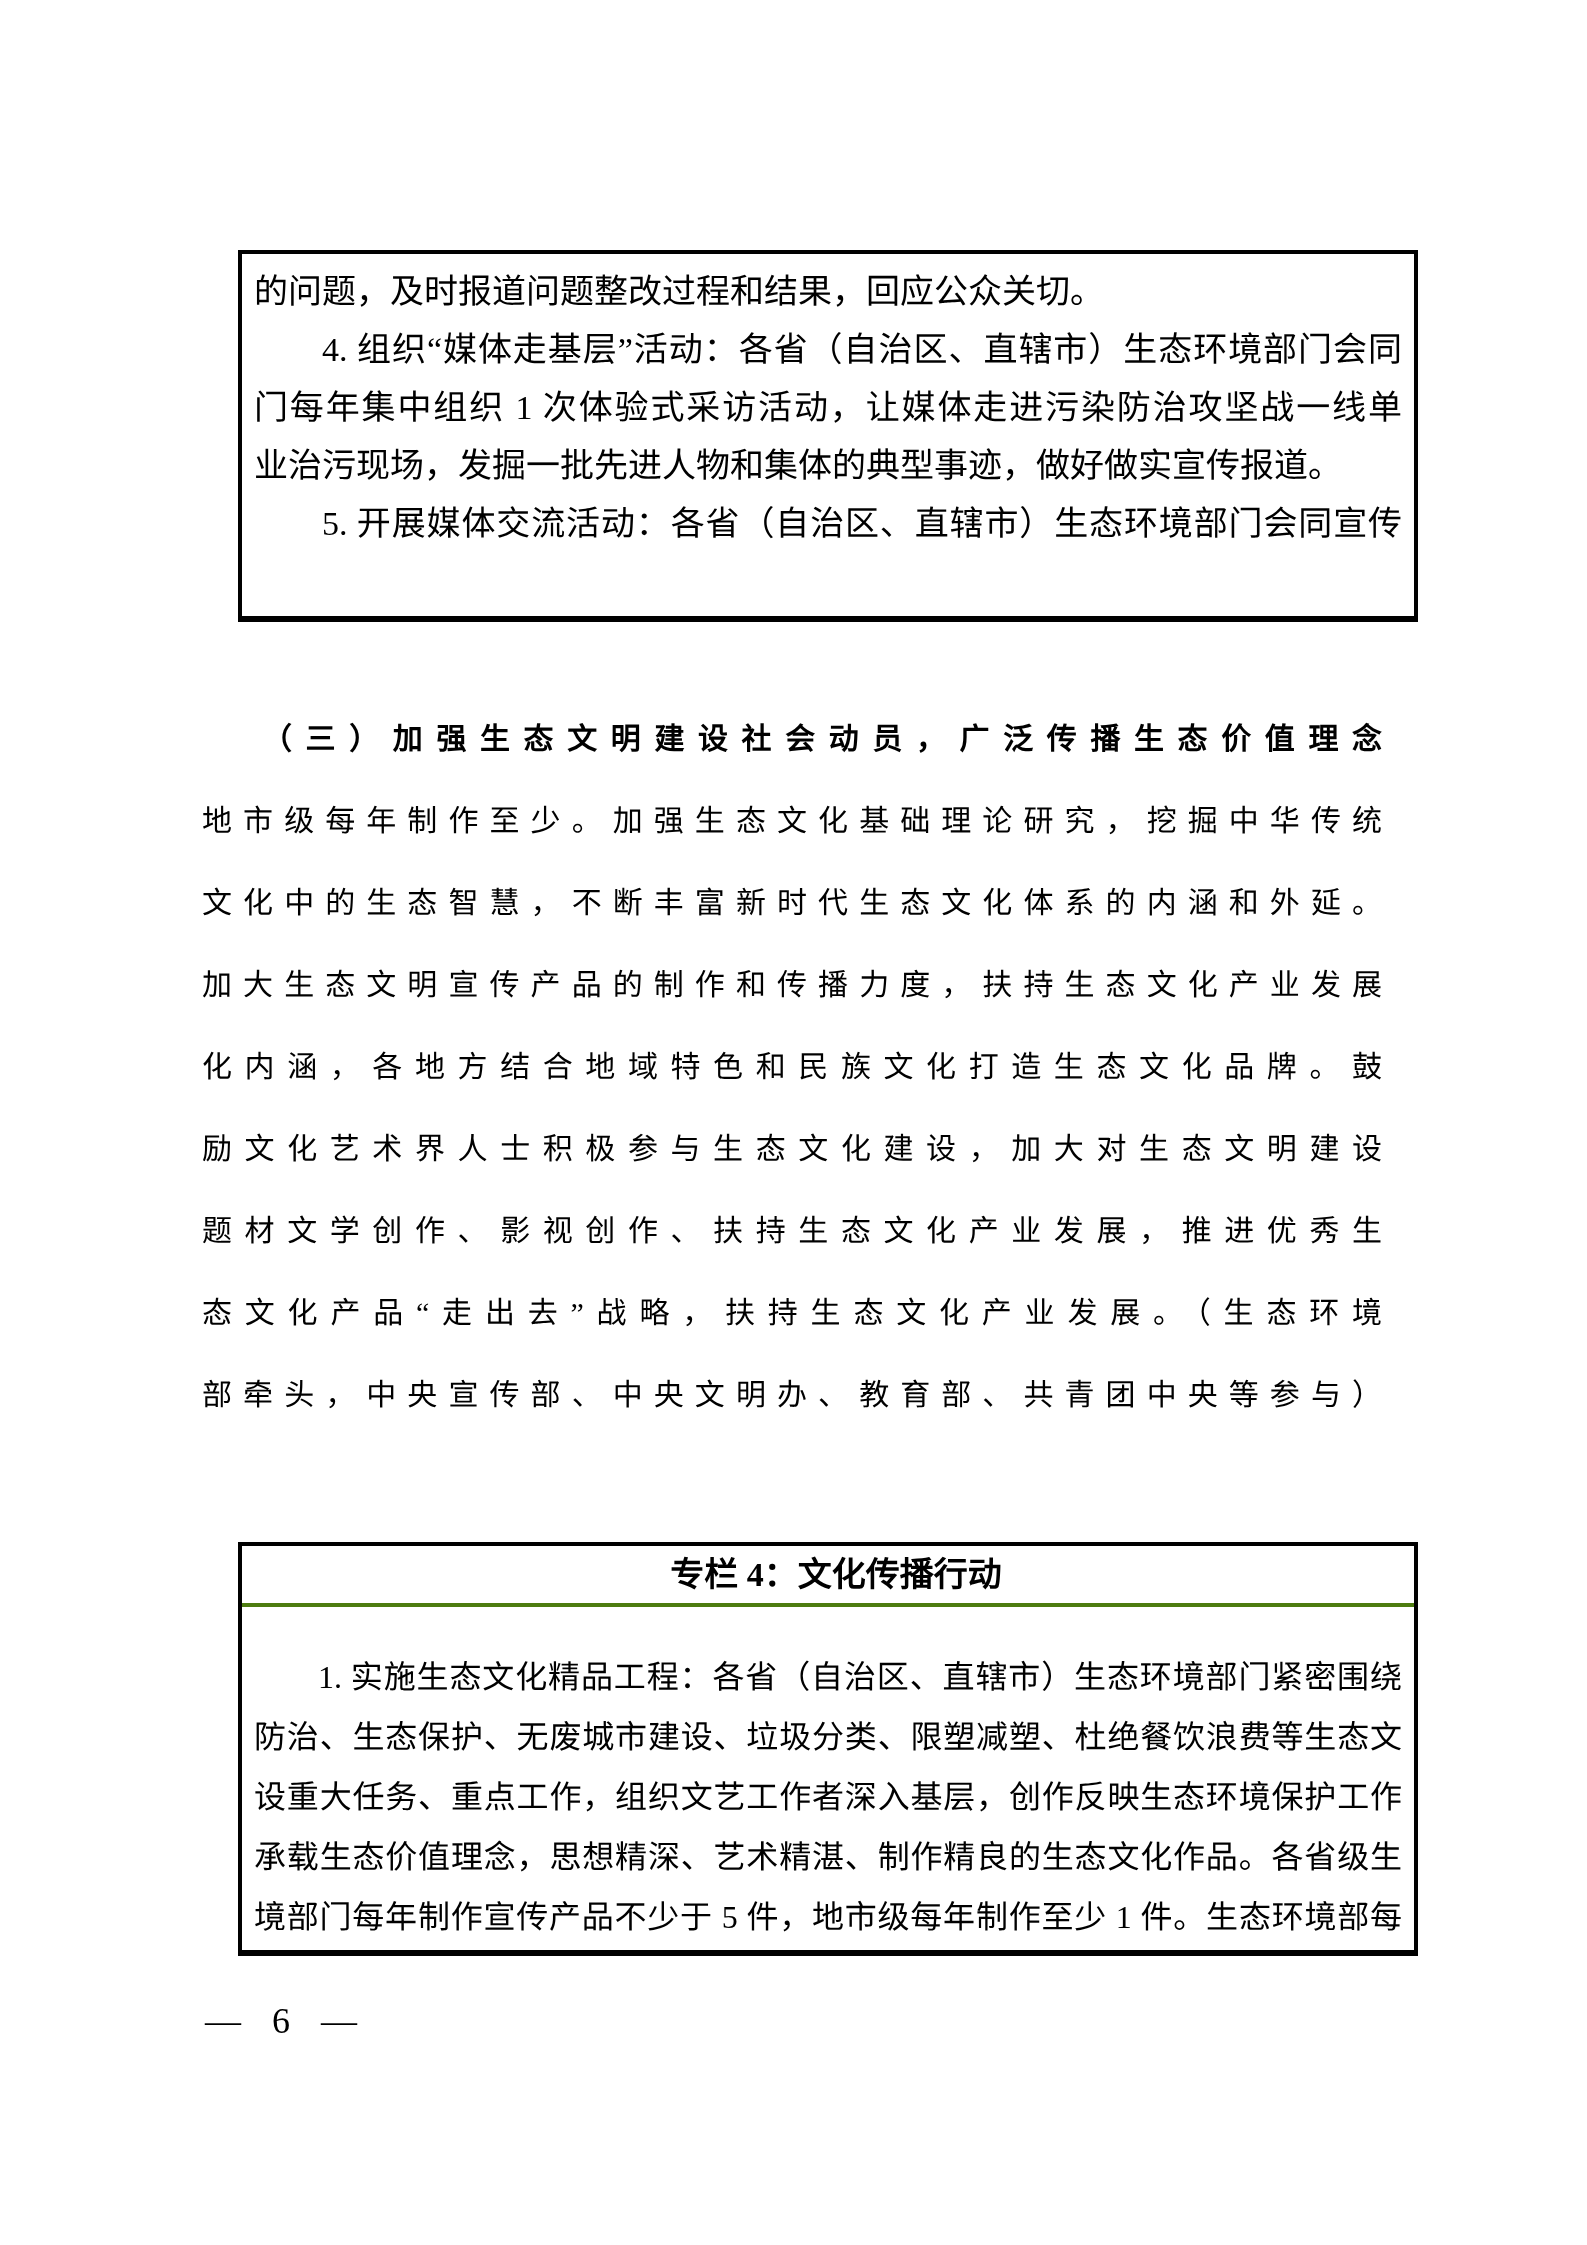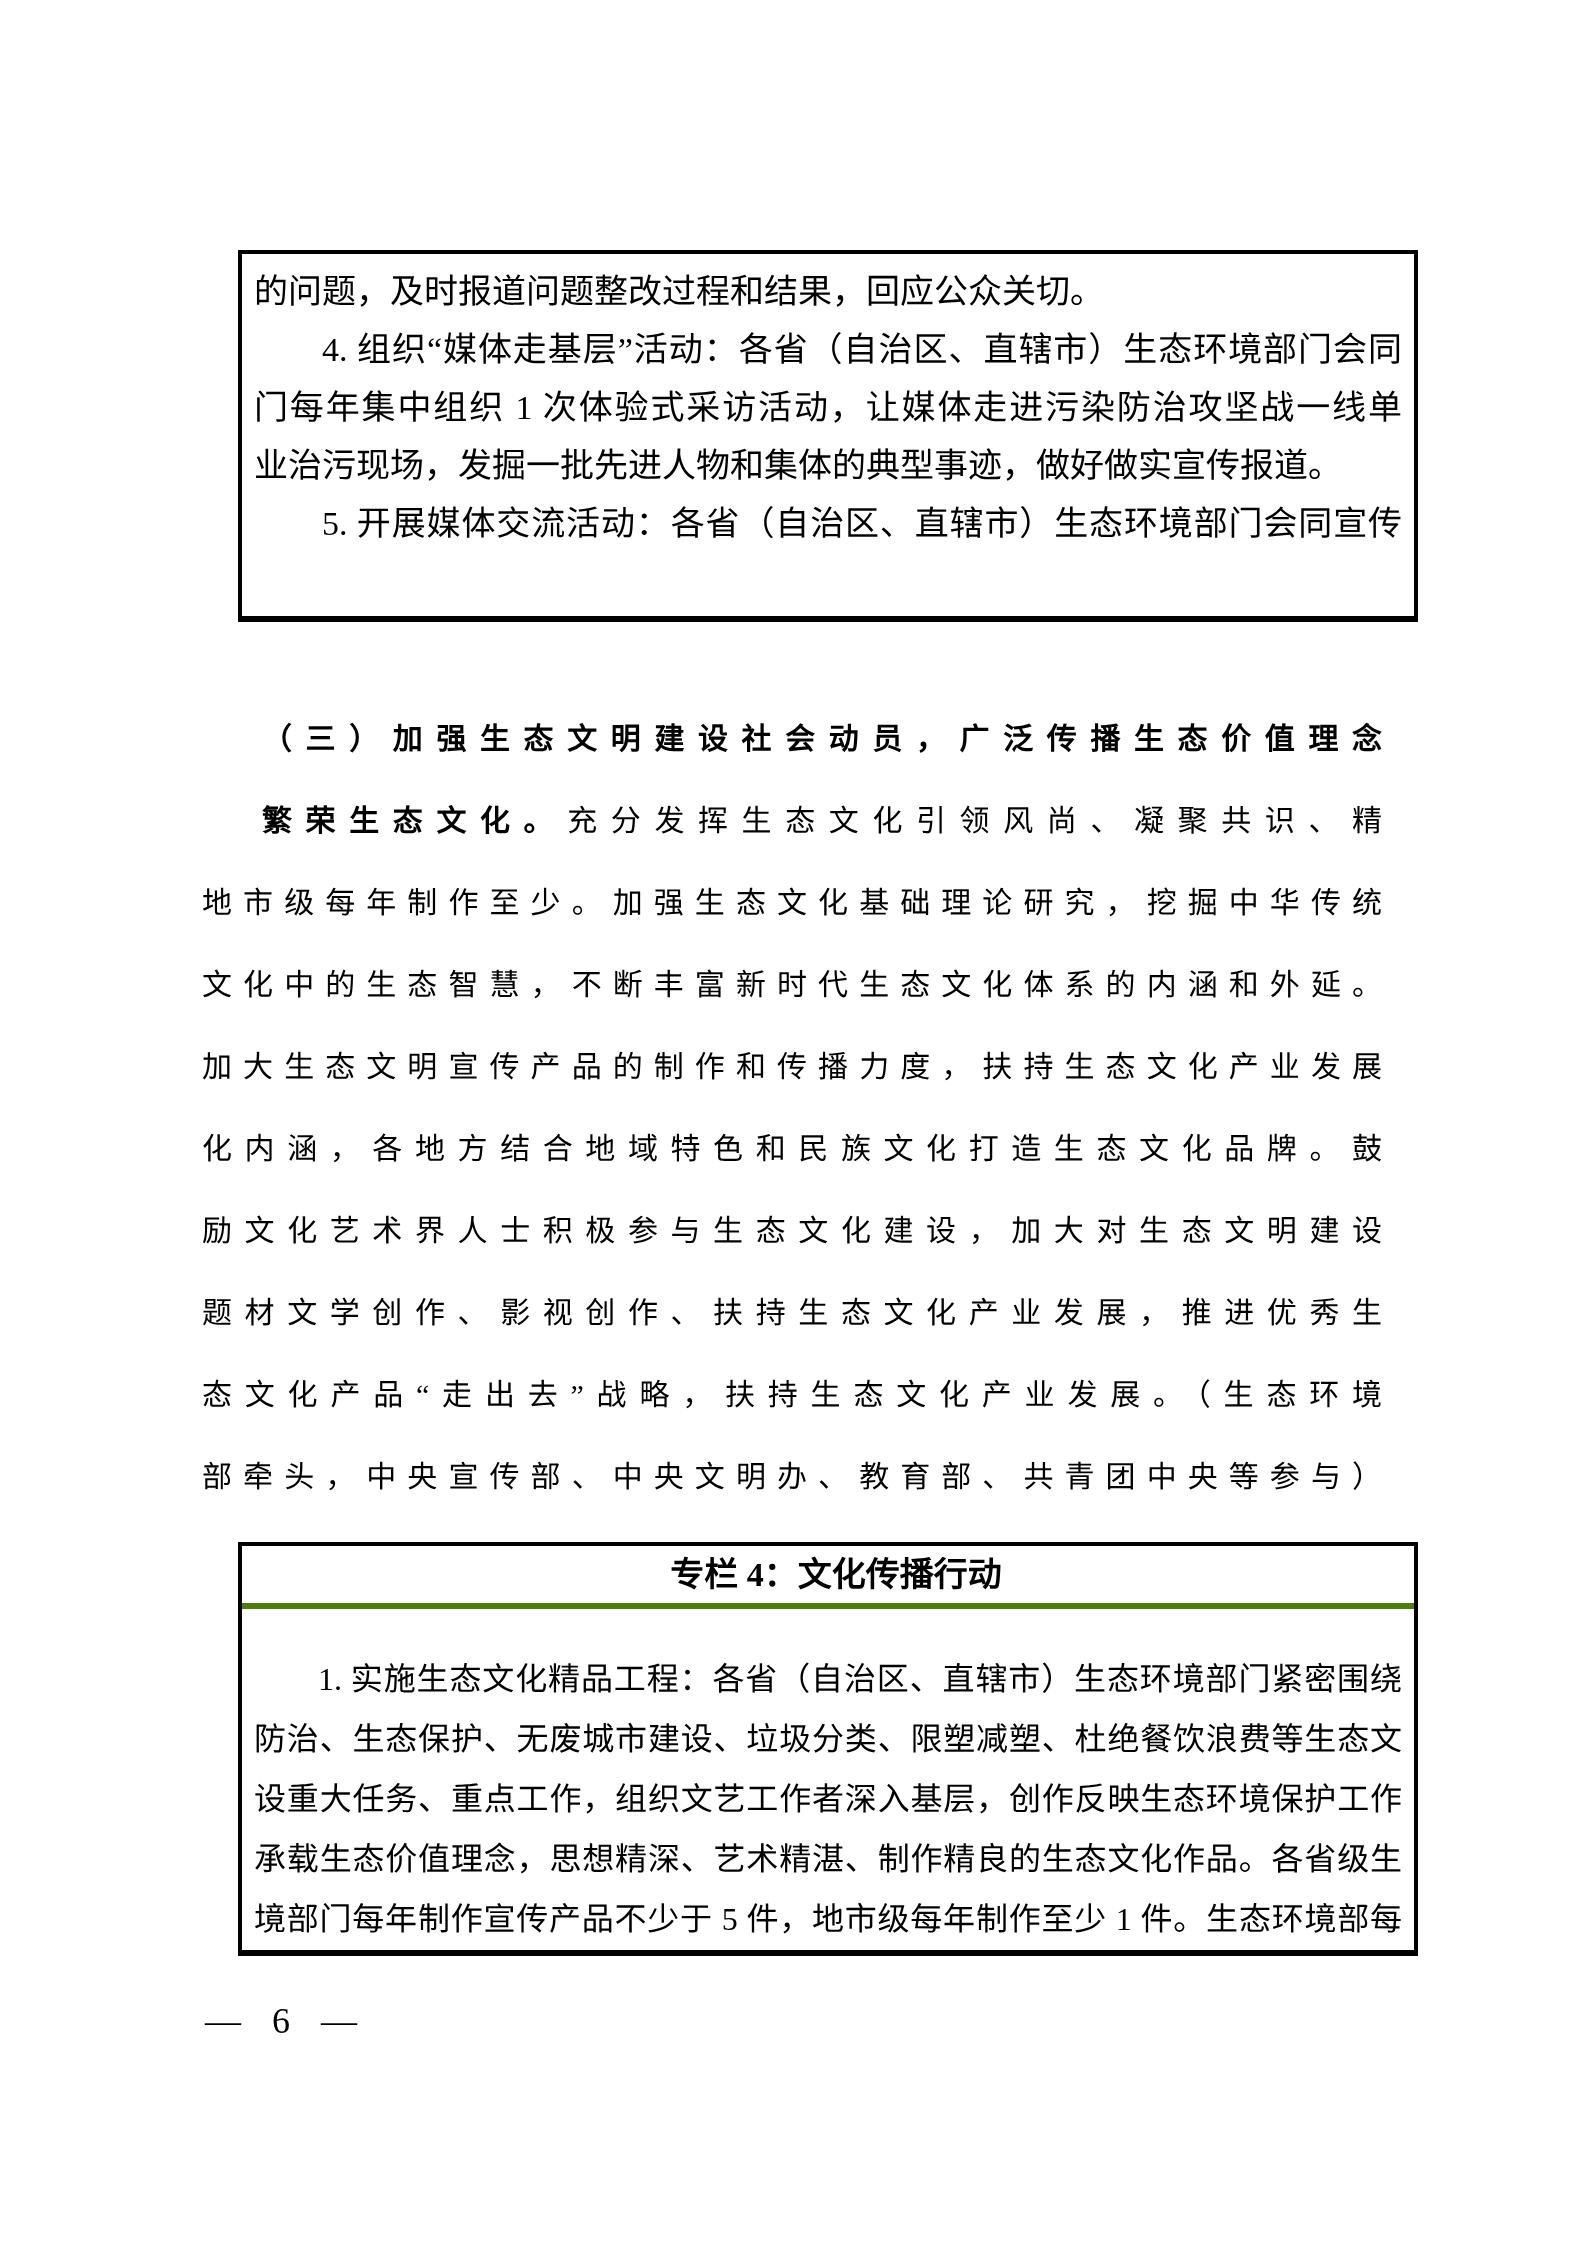--- a/index.html
+++ b/index.html
@@ -63,21 +63,21 @@
     height: 414px;
     padding: 0;
     font-size: 32px;
   }
   .box-col .box-header {
     height: 57px;
     line-height: 57px;
     text-align: center;
     font-weight: bold;
     font-size: 34px;
-    border-bottom: 6px solid #4d7c0f;
+    border-bottom: 4px solid #4d7c0f;
     padding-left: 16px;
   }
   .box-col .box-body {
     padding: 40px 12px 0 12px;
   }
   .box-col .tline {
     height: 60px;
     line-height: 60px;
   }
   
@@ -112,21 +112,20 @@
   <div class="cbox box-top">
       <div class="tline">的问题，及时报道问题整改过程和结果，回应公众关切。</div>
       <div class="tline indent fill">4. 组织“媒体走基层”活动：各省（自治区、直辖市）生态环境部门会同宣传部</div>
       <div class="tline fill">门每年集中组织 1 次体验式采访活动，让媒体走进污染防治攻坚战一线单位、走进企</div>
       <div class="tline">业治污现场，发掘一批先进人物和集体的典型事迹，做好做实宣传报道。</div>
       <div class="tline indent fill">5. 开展媒体交流活动：各省（自治区、直辖市）生态环境部门会同宣传部门每年</div>
     </div>
 
   <div class="main-para">
       <div class="tline indent fill"><b>（三）加强生态文明建设社会动员，广泛传播生态价值理念</b></div>
-      <div class="tline indent fill"><b>繁荣生态文化。</b>充分发挥生态文化引领风尚、凝聚共识、精</div>
       <div class="tline fill">地市级每年制作至少。加强生态文化基础理论研究，挖掘中华传统</div>
       <div class="tline fill">文化中的生态智慧，不断丰富新时代生态文化体系的内涵和外延。</div>
       <div class="tline fill">加大生态文明宣传产品的制作和传播力度，扶持生态文化产业发展</div>
       <div class="tline fill">化内涵，各地方结合地域特色和民族文化打造生态文化品牌。鼓</div>
       <div class="tline fill">励文化艺术界人士积极参与生态文化建设，加大对生态文明建设</div>
       <div class="tline fill">题材文学创作、影视创作、扶持生态文化产业发展，推进优秀生</div>
       <div class="tline fill">态文化产品“走出去”战略，扶持生态文化产业发展。（生态环境</div>
       <div class="tline fill">部牵头，中央宣传部、中央文明办、教育部、共青团中央等参与）</div>
     </div>
 

